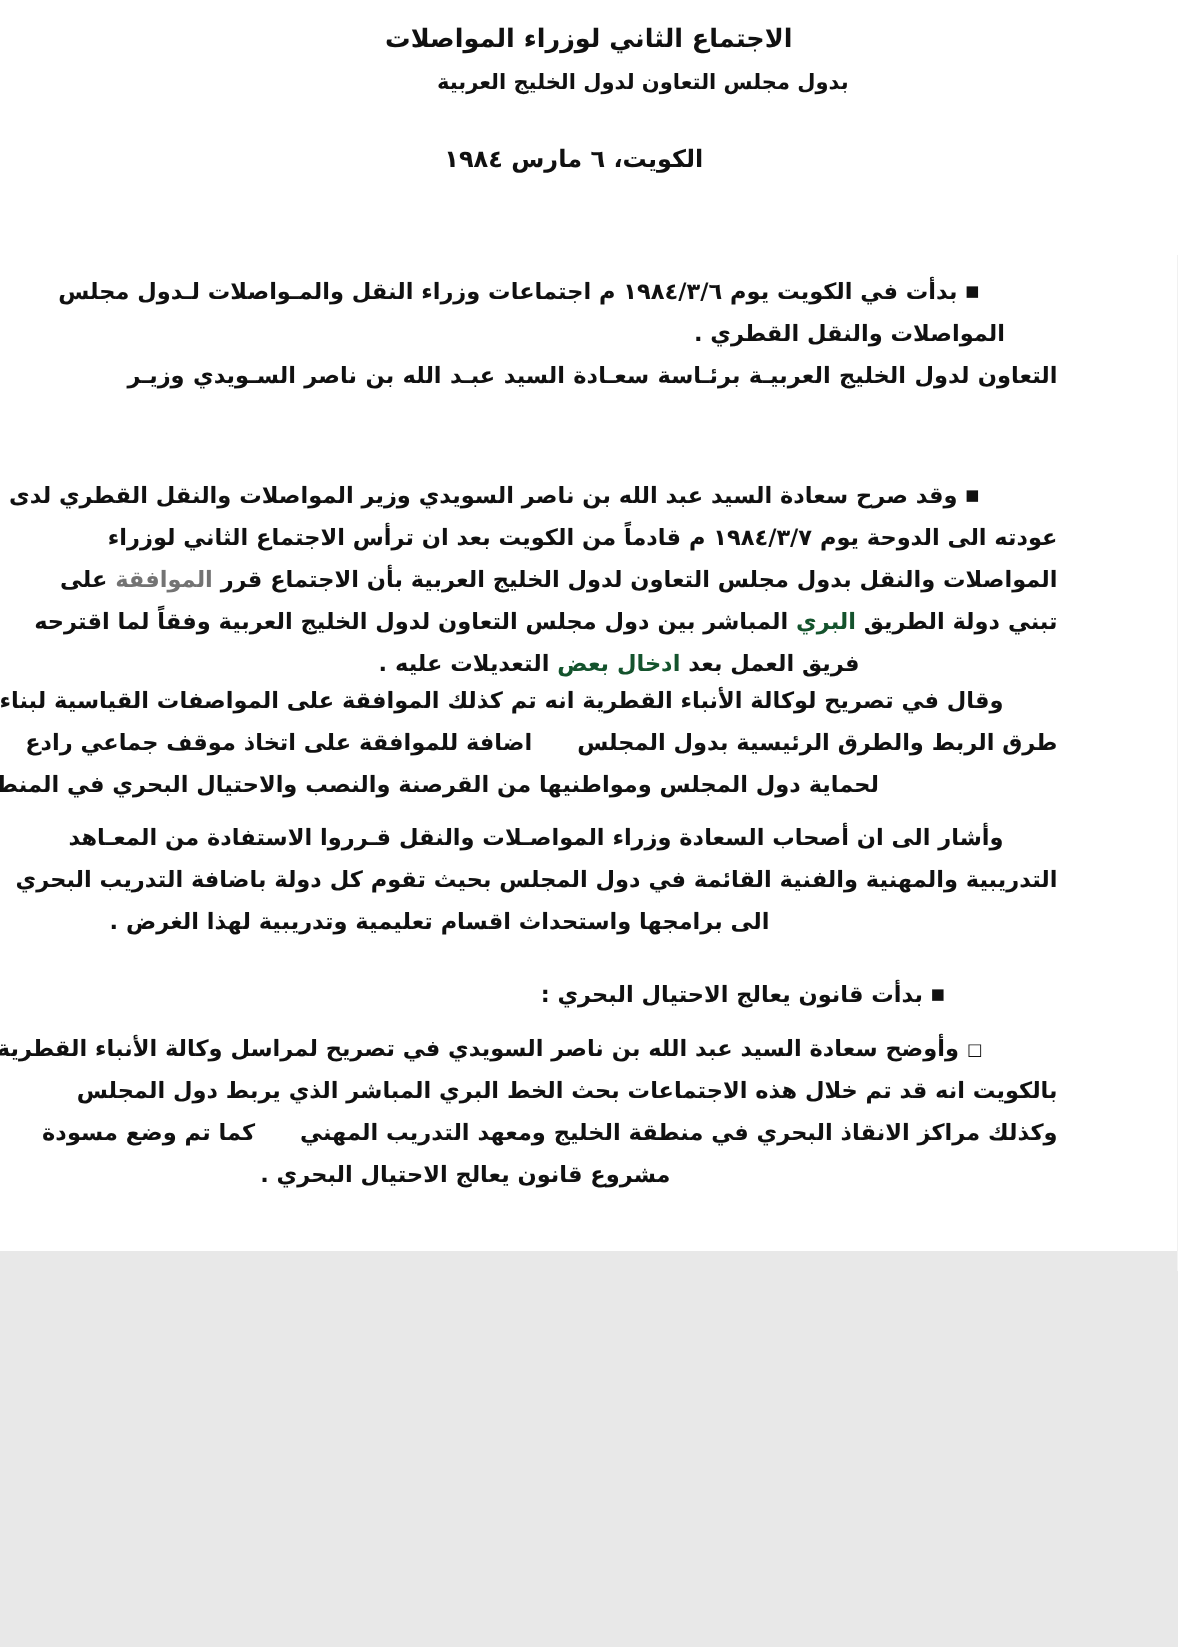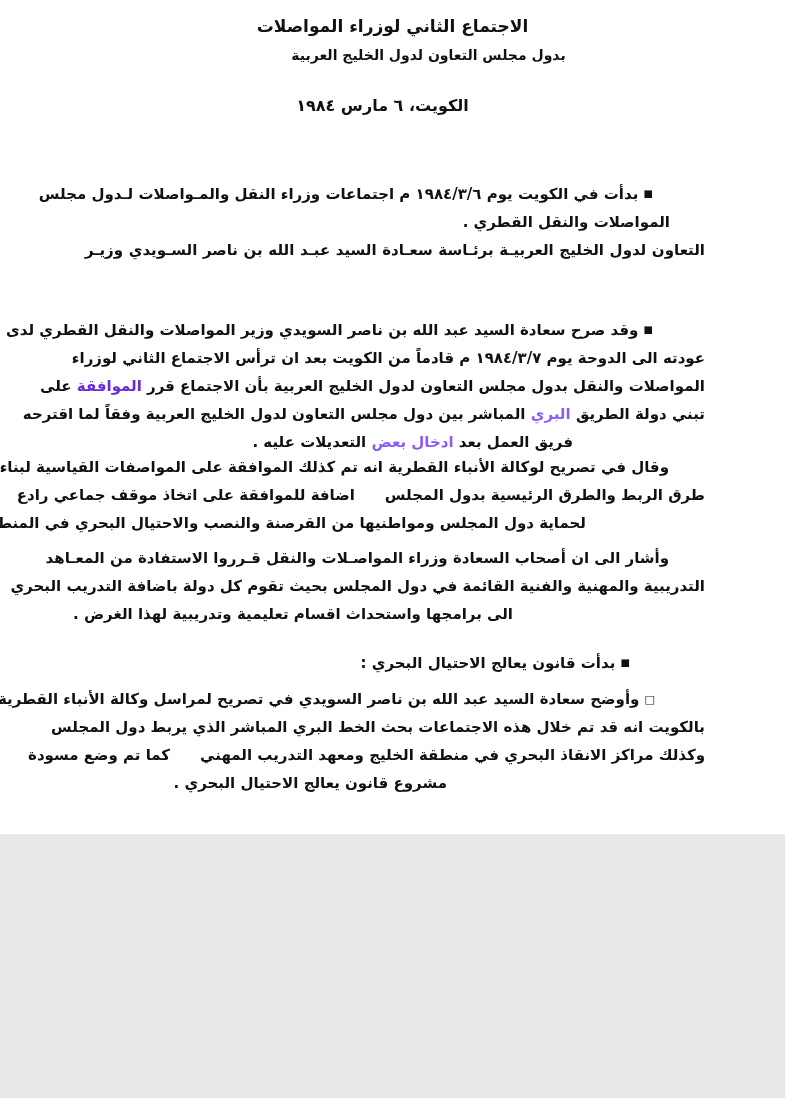--- a/index.html
+++ b/index.html
@@ -47,22 +47,22 @@
     height: 28px;
     line-height: 28px;
     font-size: 15px;
     font-weight: bold;
     text-align: right;
     text-align-last: right;
     white-space: nowrap;
   }
   .bullet { font-size: 10px; display: inline-block; transform: translateY(-2px); }
   .bullet.hollow { font-size: 11px; transform: translateY(-1px); }
-  .faded  { color: #8b5cf6; margin-top: 17px; }
-  .faded2 { color: #6d28d9; }
+  .faded  { color: #14532d; margin-top: 17px; }
+  .faded2 { color: #737373; }
   .pageno {
     position: absolute;
     top: 940px;
     left: 0;
     width: 785px;
     text-align: center;
     font-weight: bold;
     font-size: 15px;
     transform: translateX(-13px);
   }

